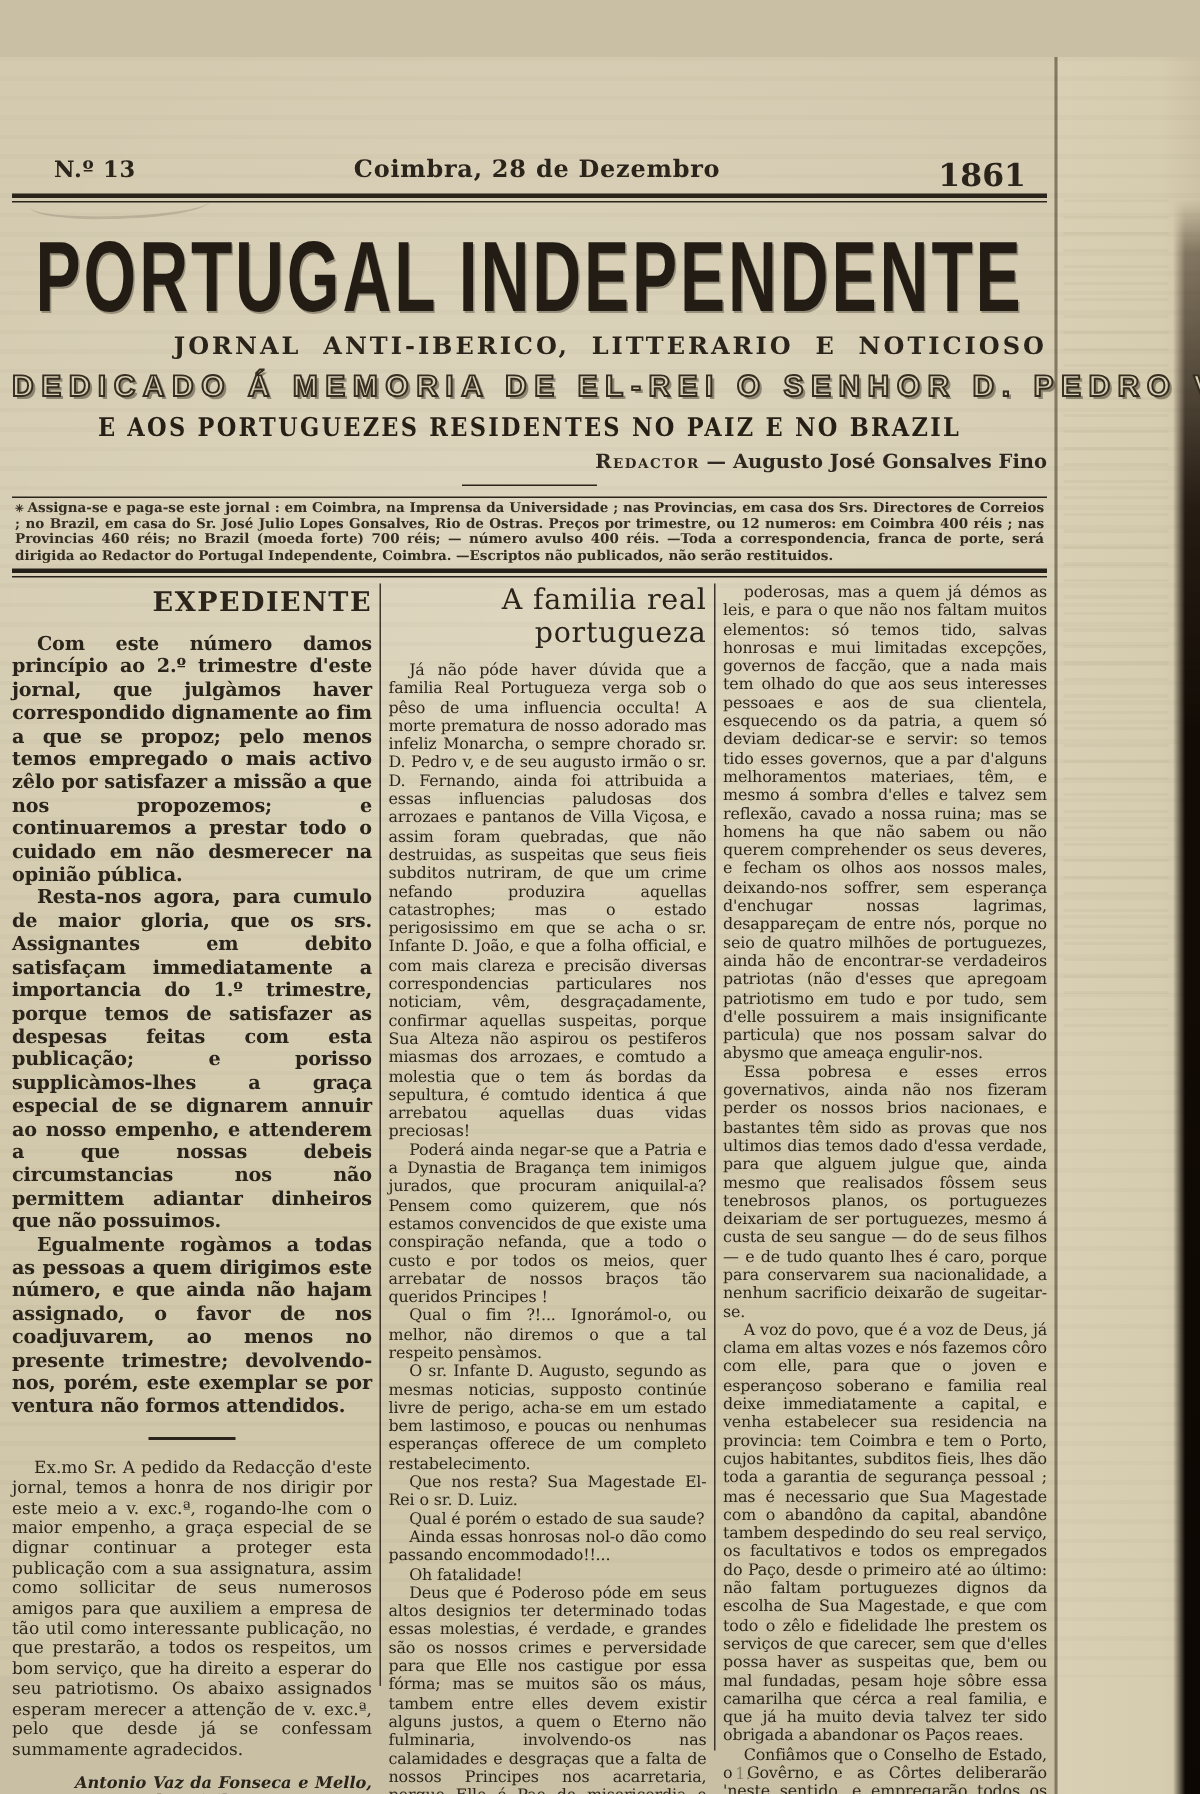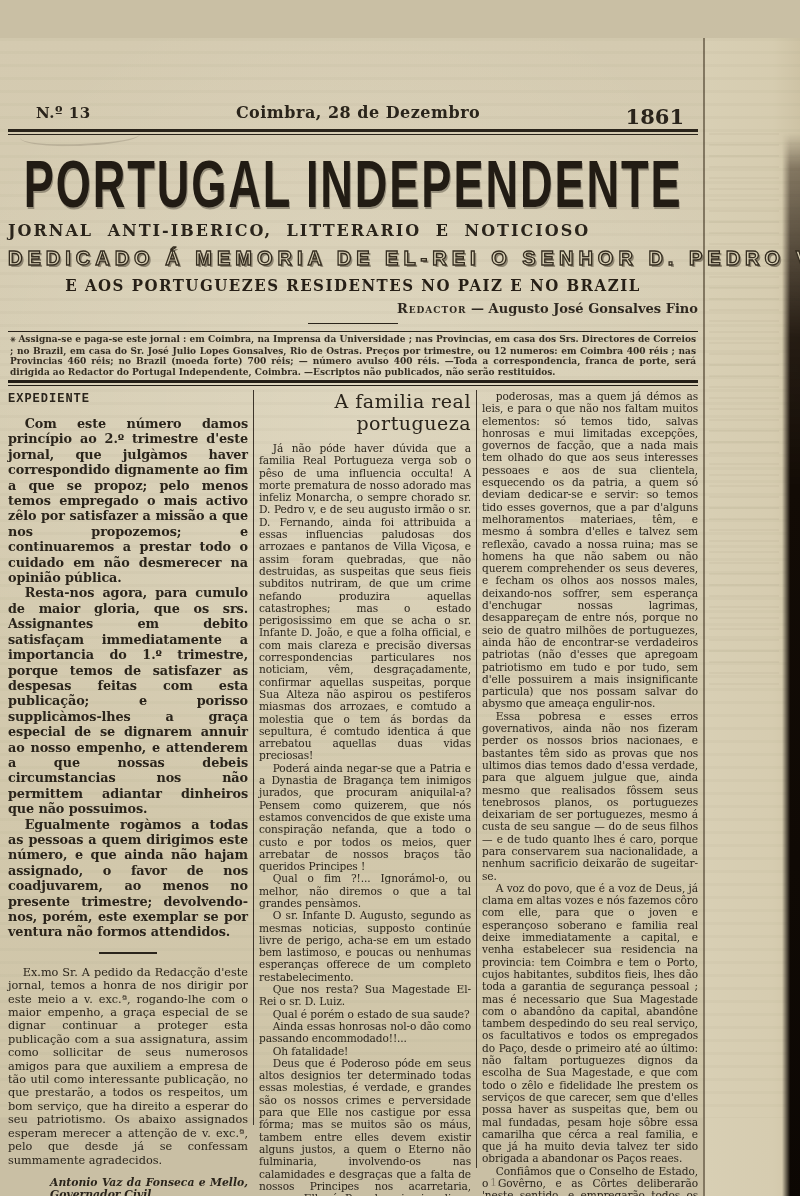--- a/index.html
+++ b/index.html
@@ -32,21 +32,21 @@
   .year{font-weight:bold;font-size:21px;padding-right:10px;transform:translateY(6px);}
   .rule-double{border-top:3px solid #2a241b;border-bottom:1px solid #2a241b;height:2px;margin:2px 0 0 0;}
   .rule-double-heavy{border-top:3px solid #241f17;border-bottom:1px solid #241f17;height:2px;}
 
   
   .masthead{text-align:center;margin:10px 0 0 0;height:70px;}
   .masthead span{display:inline-block;font-family:"Liberation Sans","DejaVu Sans",sans-serif;
     font-weight:700;font-size:47px;letter-spacing:2px;color:#221c14;
     transform:scaleY(1.42) scaleX(0.96);transform-origin:center top;white-space:nowrap;
     text-shadow:1px 1px 0 rgba(34,28,20,0.35);}
-  .sub1{text-align:left;font-weight:bold;font-size:16px;letter-spacing:2px;word-spacing:7px;margin-top:6px;color:#2a241b;}
+  .sub1{text-align:right;font-weight:bold;font-size:16px;letter-spacing:2px;word-spacing:7px;margin-top:6px;color:#2a241b;}
   .sub2{text-align:center;margin-top:7px;font-family:"Liberation Sans","DejaVu Sans",sans-serif;
     font-weight:700;font-size:20px;letter-spacing:5px;color:#d8cfb4;
     -webkit-text-stroke:1.3px #352d20;text-shadow:2px 2px 0 rgba(53,45,32,0.45);white-space:nowrap;}
   .sub3{text-align:center;margin-top:6px;font-weight:bold;font-size:15px;letter-spacing:1.5px;
     transform:scaleY(1.15);color:#261f16;}
   .redactor{text-align:right;margin-top:7px;font-size:13px;font-weight:bold;color:#2e2820;}
   .redactor .lbl{font-variant:small-caps;letter-spacing:1px;}
   .short-rule{width:90px;margin:7px auto 0 auto;border-top:1.5px solid #2a241b;}
   .pubnote{text-align:center;margin-top:6px;font-weight:bold;font-size:11px;letter-spacing:2.5px;}
   .rule-thin{border-top:1.5px solid #2a241b;margin-top:7px;}
@@ -55,22 +55,22 @@
   .imprint{font-size:9px;line-height:10.5px;text-align:justify;padding:2px 2px 3px 2px;
     font-weight:bold;color:#342d22;}
   .imprint .l1::before{content:"✳ ";font-size:7px;}
 
   
   .columns{display:flex;align-items:flex-start;margin-top:4px;}
   .vrule{width:0;border-left:1.5px solid #3d352a;margin:0 5px;flex:0 0 auto;}
   .col{text-align:justify;}
   .col p{margin:0;text-indent:1.3em;}
   .col1{width:240px;flex:0 0 auto;}
-  .col1 .heading{text-align:left;font-weight:bold;font-size:12px;letter-spacing:1px;
-    margin:2px 0 10px 0;text-indent:0;font-family:Liberation Mono, monospace;}
+  .col1 .heading{text-align:right;font-weight:bold;font-size:18px;letter-spacing:1px;
+    margin:2px 0 10px 0;text-indent:0;}
   .col1 .lead p{font-weight:bold;font-size:12.8px;line-height:15.4px;letter-spacing:-.1px;}
   .mid-rule{width:58px;border-top:2px solid #2a241b;margin:12px auto 12px auto;}
   .col1 .letter{font-size:11.3px;line-height:13.4px;}
   .signatories{list-style:none;margin:10px 0 0 0;padding:0 0 0 42px;
     font-style:italic;font-weight:bold;font-size:10.8px;line-height:11.8px;}
   .signatories li{margin:0;}
   .col2{width:212px;flex:0 0 auto;}
   .col2 .heading{text-align:right;font-weight:normal;font-size:19px;letter-spacing:.5px;
     margin:0 0 8px 0;text-indent:0;}
   .col2 p,.col3 p{font-size:10.6px;line-height:12.3px;letter-spacing:-.1px;}
@@ -137,21 +137,21 @@
 
         </ul>
       </div>
 
       <div class="vrule" style="height:735px"></div>
 
       <div class="col col2">
         <div class="heading">A familia real portugueza</div>
         <p>Já não póde haver dúvida que a familia Real Portugueza verga sob o pêso de uma influencia occulta! A morte prematura de nosso adorado mas infeliz Monarcha, o sempre chorado sr. D. Pedro v, e de seu augusto irmão o sr. D. Fernando, ainda foi attribuida a essas influencias paludosas dos arrozaes e pantanos de Villa Viçosa, e assim foram quebradas, que não destruidas, as suspeitas que seus fieis subditos nutriram, de que um crime nefando produzira aquellas catastrophes; mas o estado perigosissimo em que se acha o sr. Infante D. João, e que a folha official, e com mais clareza e precisão diversas correspondencias particulares nos noticiam, vêm, desgraçadamente, confirmar aquellas suspeitas, porque Sua Alteza não aspirou os pestiferos miasmas dos arrozaes, e comtudo a molestia que o tem ás bordas da sepultura, é comtudo identica á que arrebatou aquellas duas vidas preciosas!</p>
         <p>Poderá ainda negar-se que a Patria e a Dynastia de Bragança tem inimigos jurados, que procuram aniquilal-a? Pensem como quizerem, que nós estamos convencidos de que existe uma conspiração nefanda, que a todo o custo e por todos os meios, quer arrebatar de nossos braços tão queridos Principes !</p>
-        <p>Qual o fim ?!... Ignorámol-o, ou melhor, não diremos o que a tal grandes pensàmos.</p>
+        <p>Qual o fim ?!... Ignorámol-o, ou melhor, não diremos o que a tal respeito pensàmos.</p>
         <p>O sr. Infante D. Augusto, segundo as mesmas noticias, supposto continúe livre de perigo, acha-se em um estado bem lastimoso, e poucas ou nenhumas esperanças offerece de um completo restabelecimento.</p>
         <p>Que nos resta? Sua Magestade El-Rei o sr. D. Luiz.</p>
         <p>Qual é porém o estado de sua saude?</p>
         <p>Ainda essas honrosas nol-o dão como passando encommodado!!...</p>
         <p>Oh fatalidade!</p>
         <p>Deus que é Poderoso póde em seus altos designios ter determinado todas essas molestias, é verdade, e grandes são os nossos crimes e perversidade para que Elle nos castigue por essa fórma; mas se muitos são os máus, tambem entre elles devem existir alguns justos, a quem o Eterno não fulminaria, involvendo-os nas calamidades e desgraças que a falta de nossos Principes nos acarretaria, porque Elle é Pae de misericordia e bondade, e porisso temos viva fé que as desgraças que nos têm affligido e que nos ameaçam, não é obra do Omnipotente, e sim da inaudita perversidade dos homens, e, talvez... quem sabe? d'essa... cousa a que alguns chamam alta politica !</p>
 
       </div>
 
       <div class="vrule" style="height:778px"></div>

